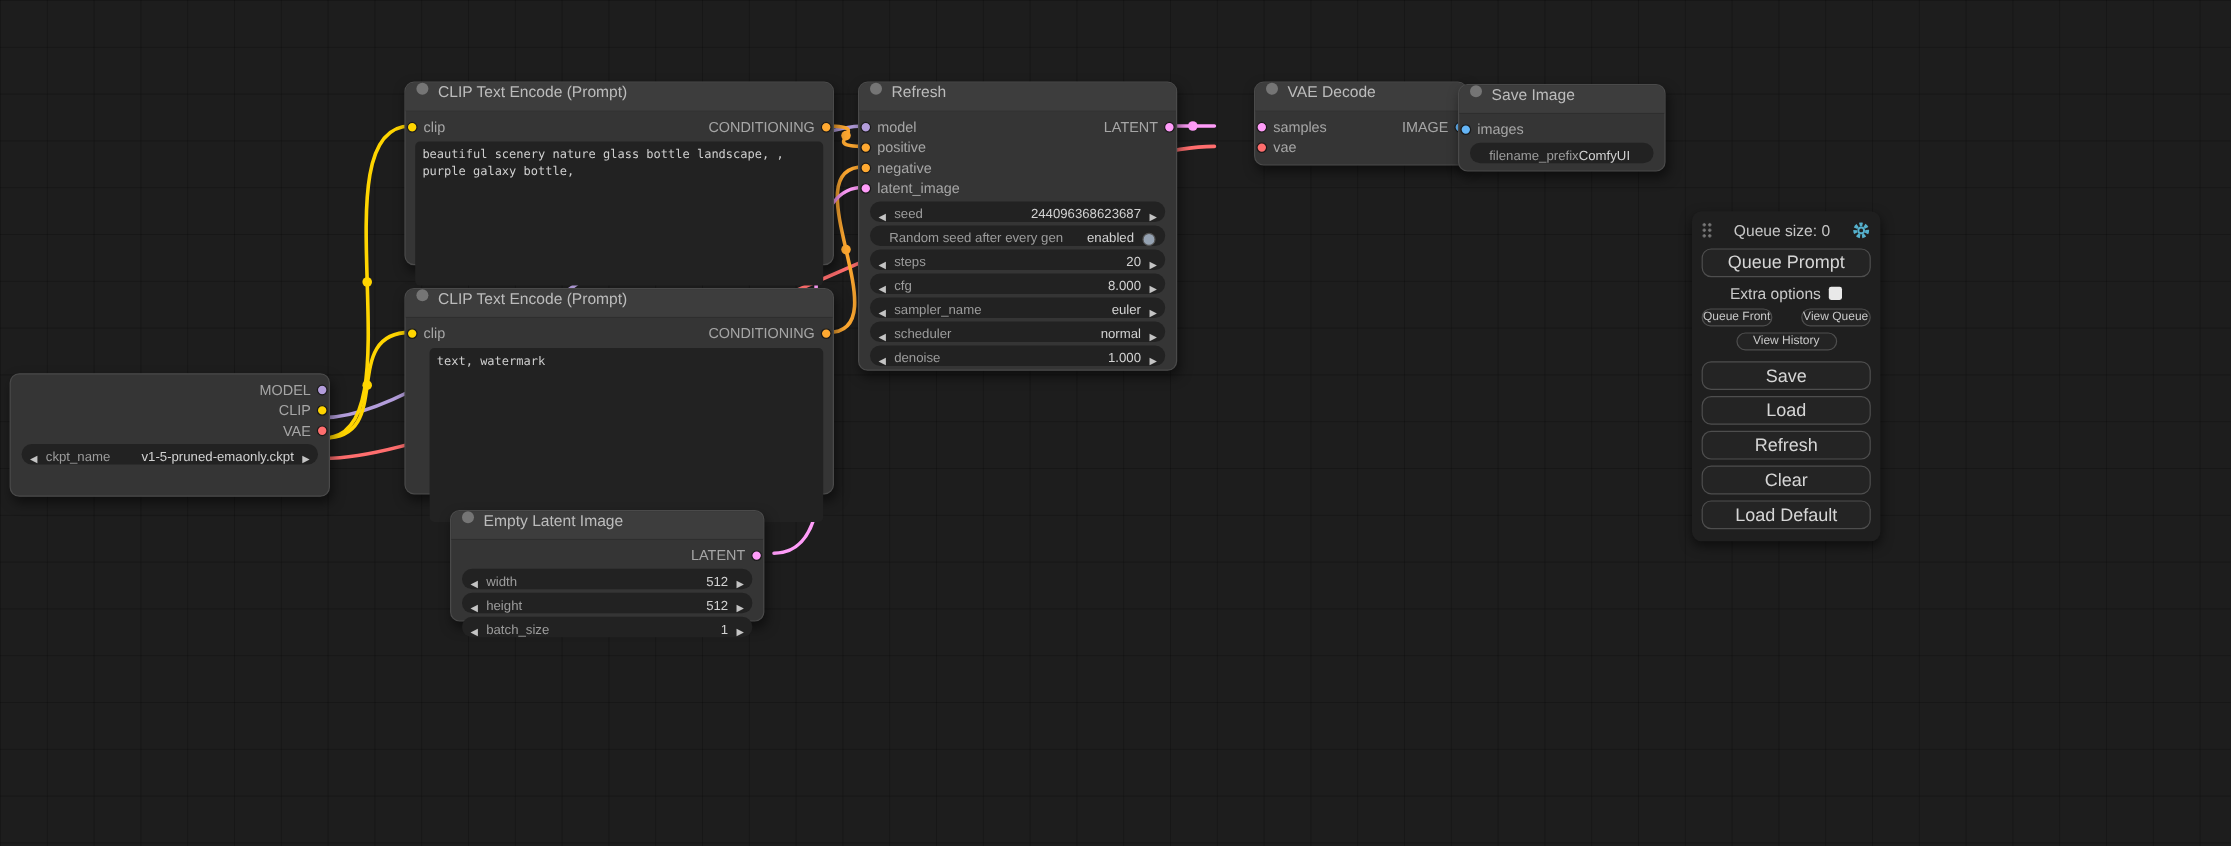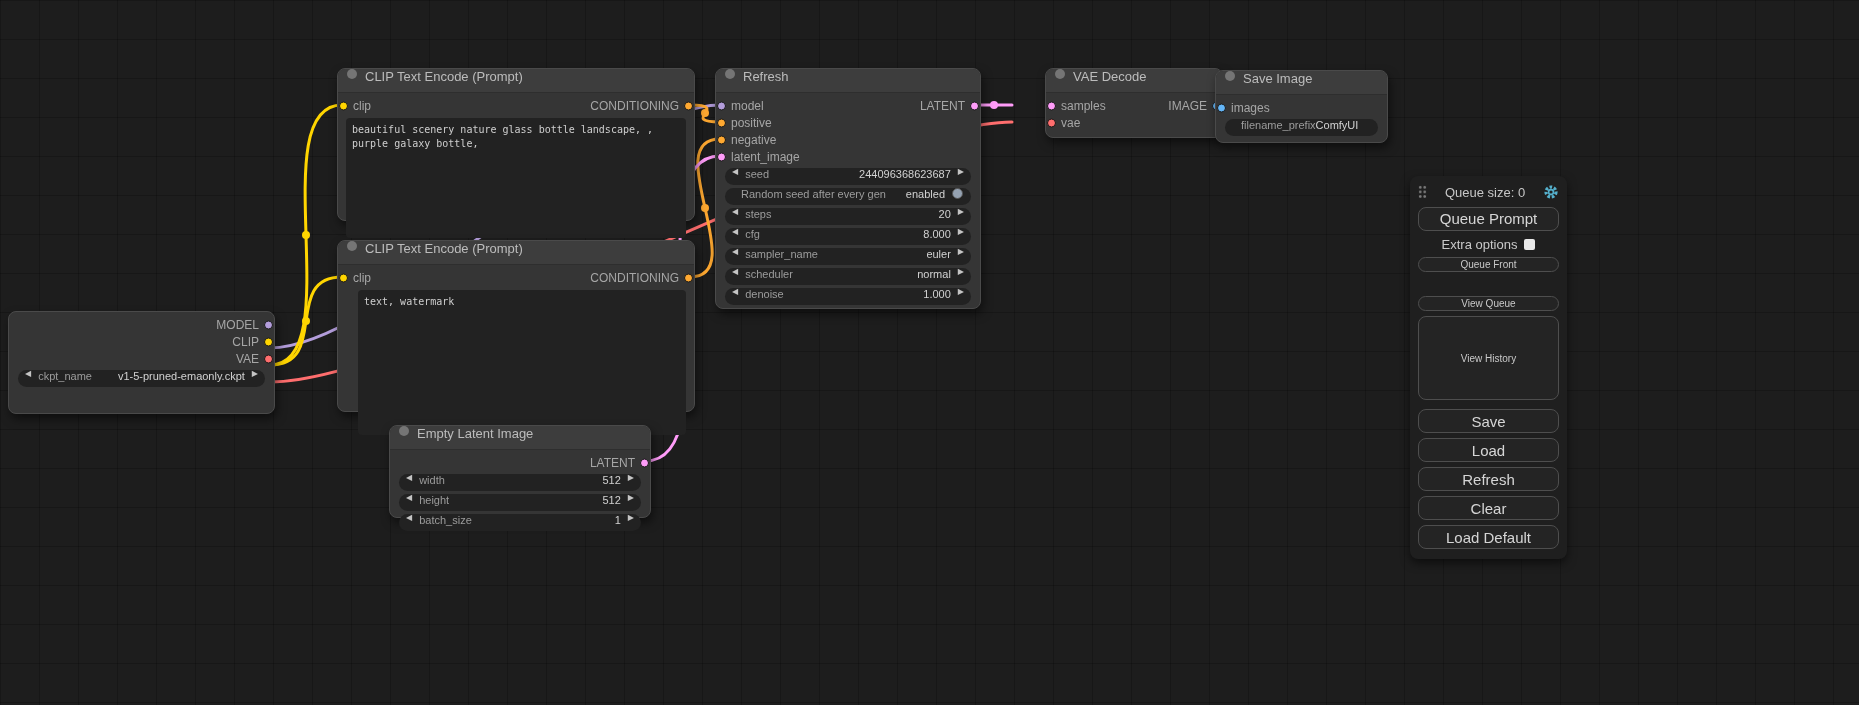--- a/index.html
+++ b/index.html
@@ -60,21 +60,21 @@
   .c-model { background: #B39DDB; }
   .c-clip { background: #FFD500; }
   .c-vae { background: #FF6E6E; }
   .c-cond { background: #FFA931; }
   .c-latent { background: #FF9CF9; }
   .c-image { background: #64B5F6; }
 
   .widget {
     height: 17px; margin: 3px 9px 0;
     background: #222; border-radius: 9px;
-    display: flex; align-items: flex-start;
+    display: flex; align-items: flex-end;
     padding: 0 7px; font-size: 11px; white-space: nowrap;
   }
   .widget .arrow { color: #c4c4c4; font-size: 8px; line-height: 1; }
   .widget .wlabel { margin-left: 7px; color: #9c9c9c; }
   .widget .wvalue { margin-left: auto; margin-right: 7px; color: #d2d2d2; }
   .widget.noarrow { padding-left: 16px; }
   .widget.noarrow .wlabel { margin-left: 0; }
   .widget.textw .wvalue { margin-right: 14px; }
   .toggle-knob {
     width: 11px; height: 11px; border-radius: 50%;
@@ -104,21 +104,21 @@
   }
   .mbtn {
     display: block; width: 100%;
     background: #242424; border: 1px solid #4e4e4e; border-radius: 8px;
     color: #d6d6d6; font-size: 15px; font-family: inherit;
     padding: 3px 0 2px; margin-top: 5px; text-align: center; cursor: pointer;
   }
   .mbtn.big { padding: 2px 0 3px; margin-top: 6px; }
   .extra-row { display: flex; align-items: center; justify-content: center; gap: 7px; color: #c9c9c9; font-size: 13px; margin-top: 6px; }
   .checkbox { width: 11px; height: 11px; background: #e9e9e9; border-radius: 2px; }
-  .small-row { display: flex; gap: 24px; margin-top: 5px; flex-direction: column; }
+  .small-row { display: flex; gap: 24px; margin-top: 5px; }
   .small-row.center { justify-content: center; }
   .sbtn {
     flex: 1; background: #242424; border: 1px solid #4e4e4e; border-radius: 8px;
     color: #c9c9c9; font-size: 10px; font-family: inherit; padding: 1px 0; cursor: pointer;
   }
   .sbtn.vh { flex: 0 0 84px; }
   .menu-group { margin-top: 9px; }
 </style>
 </head>
 <body>
@@ -194,21 +194,21 @@
     <div class="prow">
       <span class="pin c-clip"></span>
       <span class="pin-label">clip</span>
       <span class="pout c-cond"></span>
       <span class="pout-label">CONDITIONING</span>
     </div>
     <div class="prompt-text" style="height:145px;margin-left:20px;">text, watermark</div>
   </div>
 </div>
 
-<div class="node" style="left:389px; top:425px; width:262px; height:93px;">
+<div class="node" style="left:375px; top:425px; width:262px; height:93px;">
   <div class="node-title">
     <span class="title-dot"></span>
     <span>Empty Latent Image</span>
   </div>
   <div class="node-body">
     <div class="prow">
       <span class="pout c-latent"></span>
       <span class="pout-label">LATENT</span>
     </div>
     <div class="widget">

